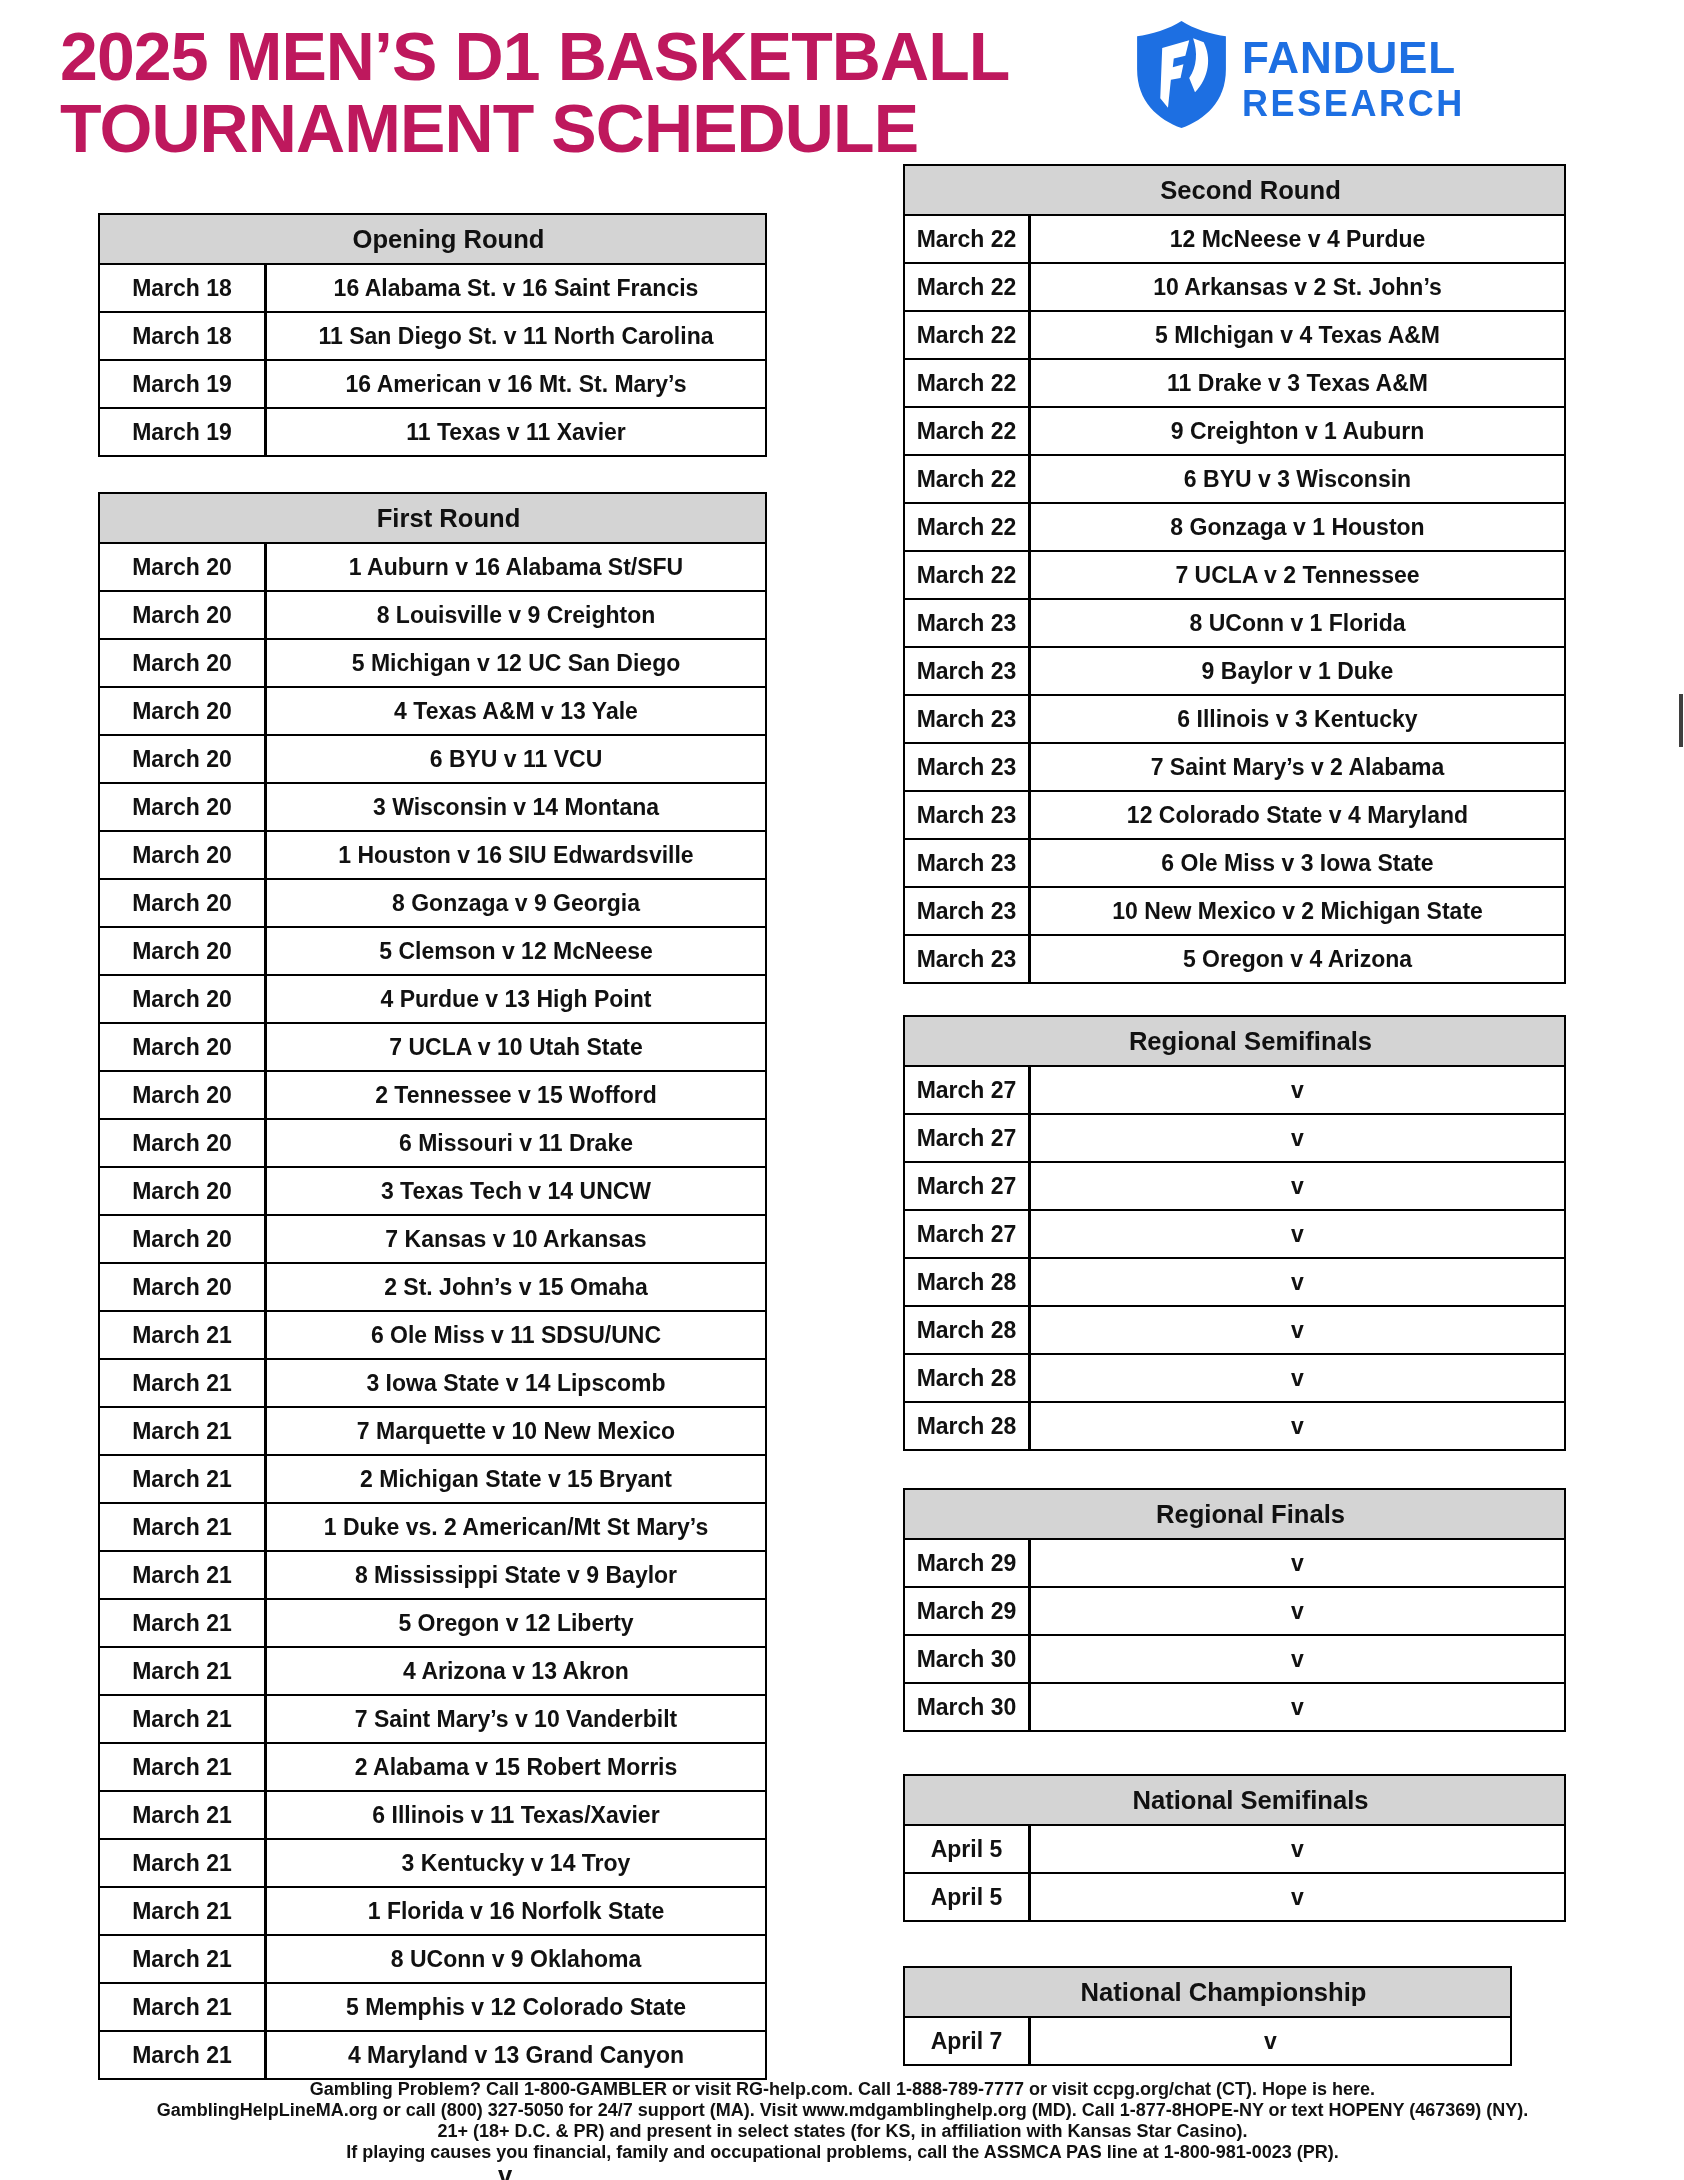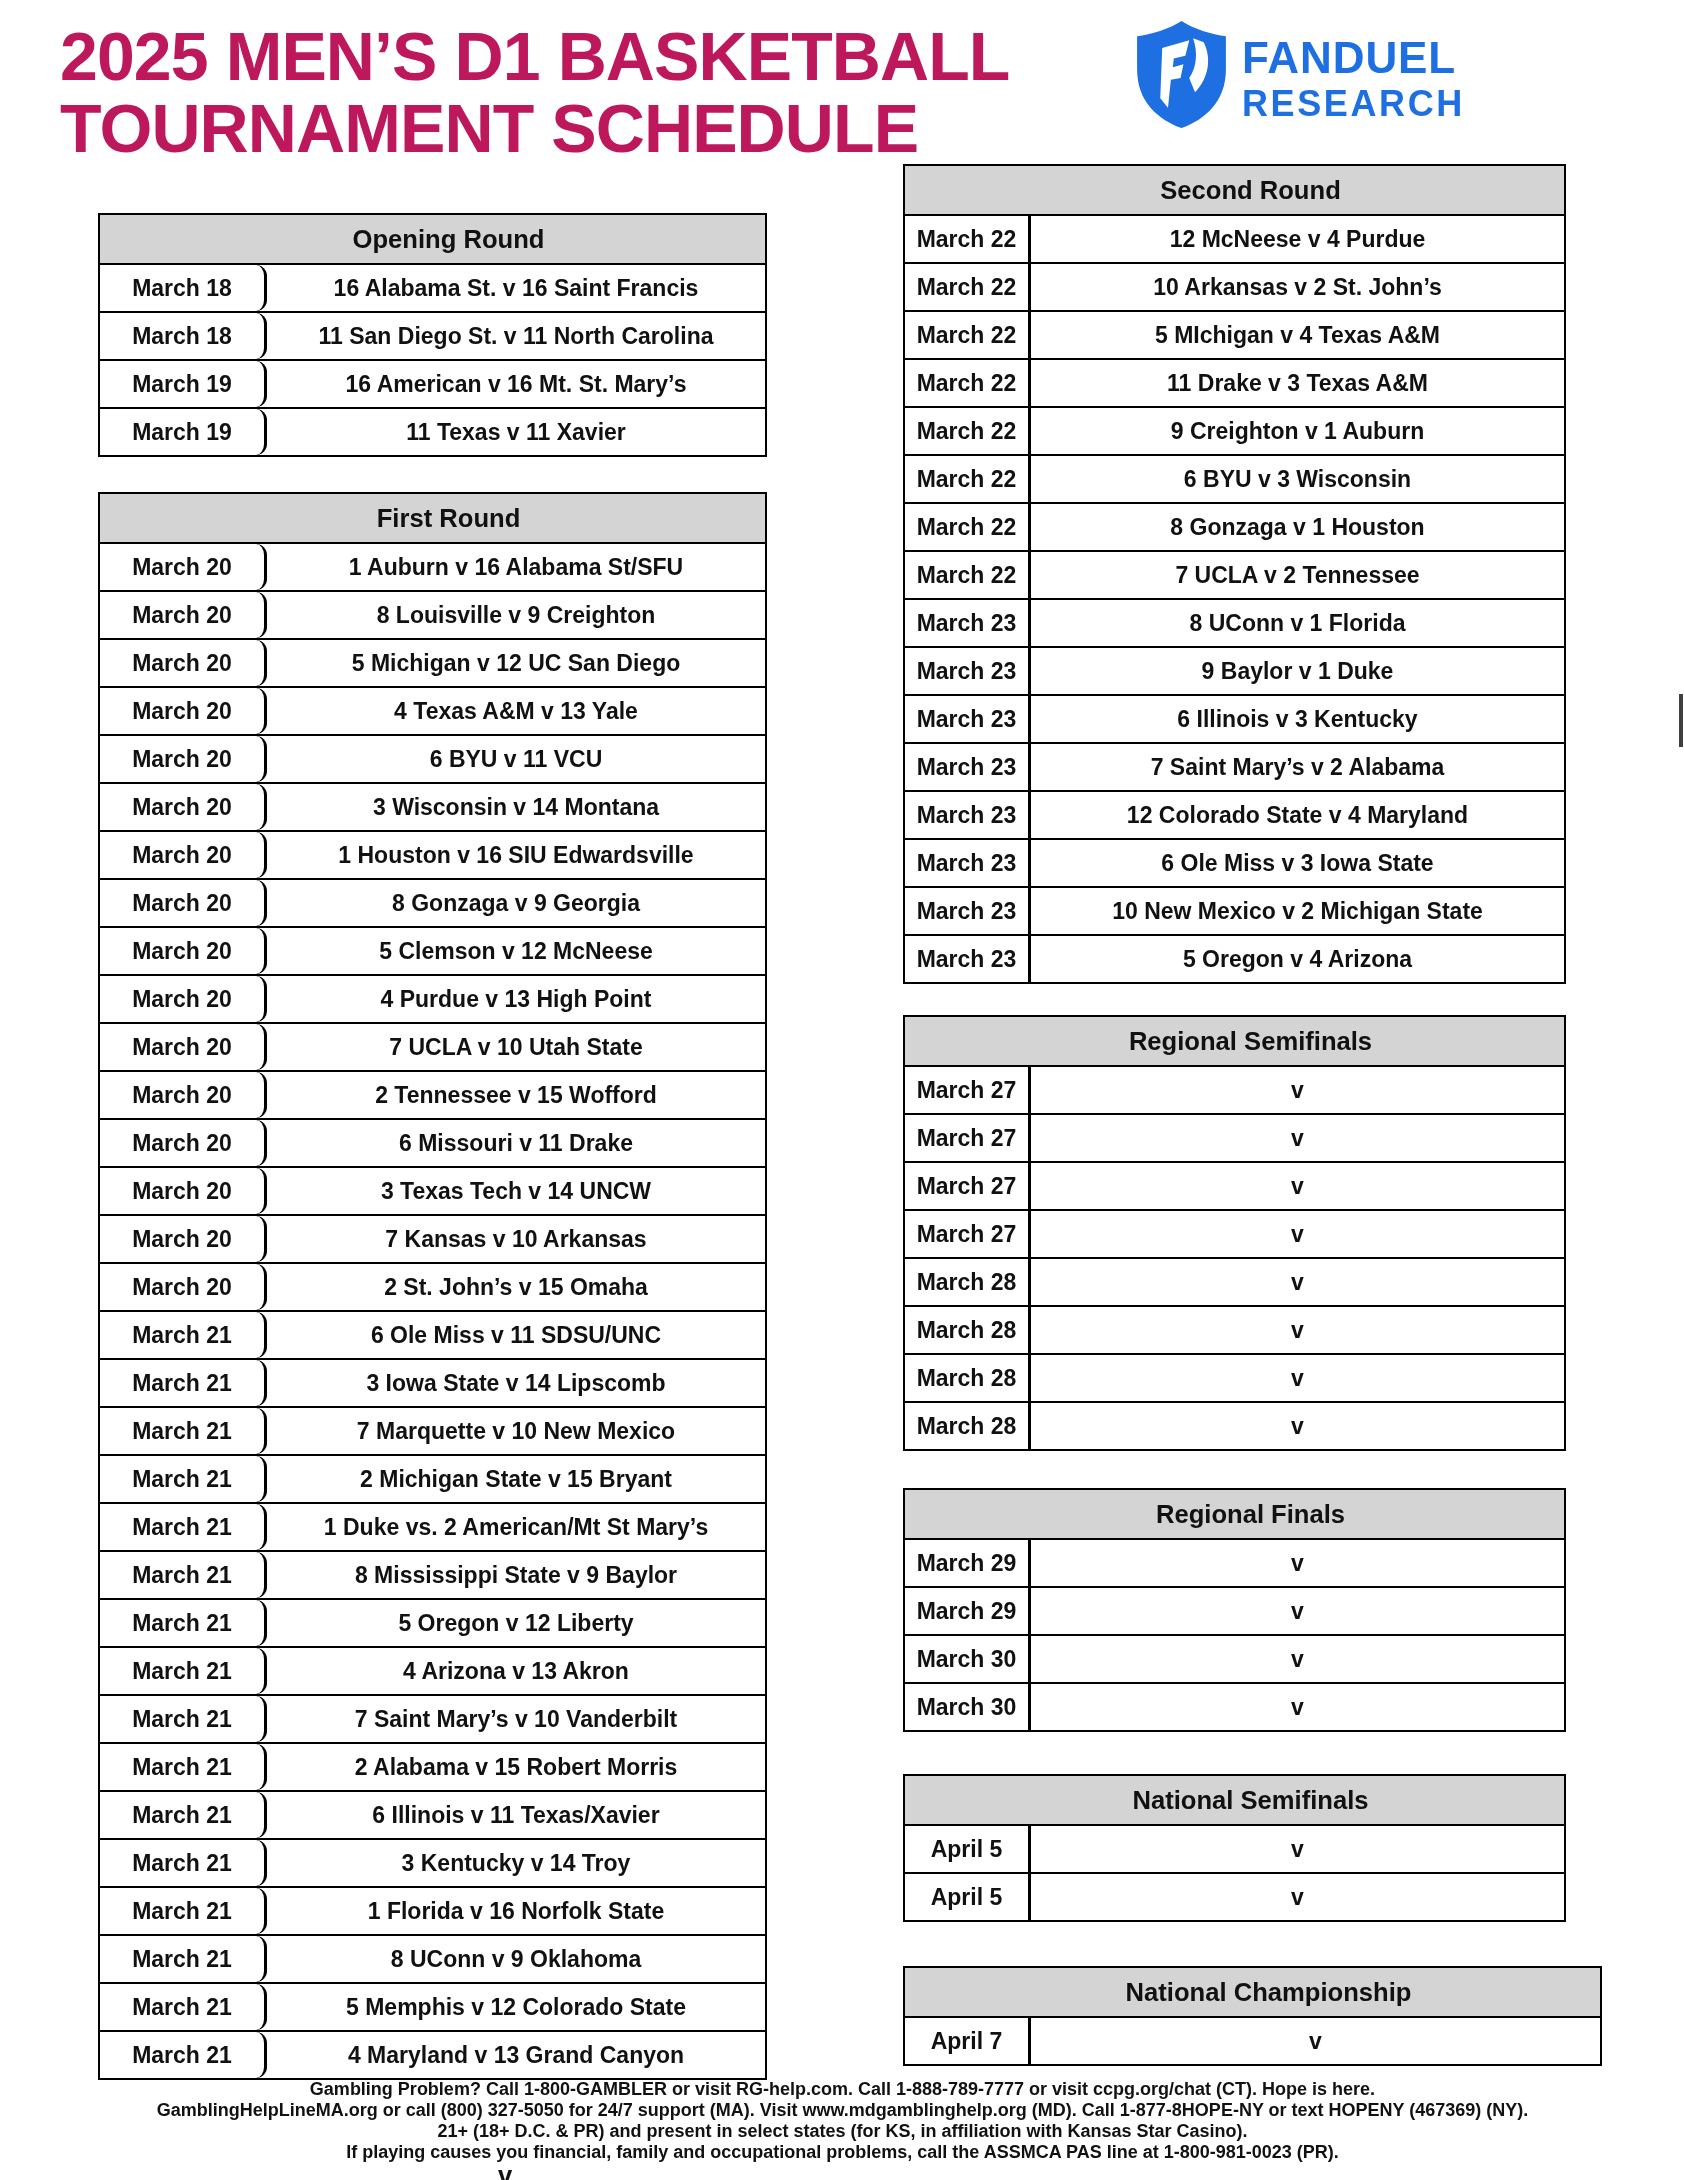--- a/index.html
+++ b/index.html
@@ -17,21 +17,21 @@
   .logo-sub { color:#1d6fe2; font-size:36px; font-weight:bold; letter-spacing:2.6px; line-height:43px; }
 
   .tbl { position:absolute; border:2.6px solid #000; background:#fff; }
   .thead { height:48px; background:#d4d4d4; display:flex; align-items:center; justify-content:center;
     font-weight:bold; font-size:25.6px; color:#111;padding-left:32px; }
   .trow { display:flex; height:48px; border-top:2.6px solid #000; }
   .td { display:flex; align-items:center; justify-content:center;
     font-weight:bold; font-size:23px; color:#111; padding:0 5.1px; white-space:nowrap; }
   .td.date { flex:none; border-right:3.4px solid #000; }
   .td.matchup { flex:1; }
-  .tbl.lt .td.date { width:167px;border-radius:11px; }
+  .tbl.lt .td.date { width:167px; }
   .tbl.rt .td.date { width:126px; }
 
   .footer { position:absolute; left:0; right:0; top:2079px; text-align:center;
     font-weight:bold; font-size:18px; line-height:21px; color:#111; }
   .cutoff-v { position:absolute; left:498px; top:2161px; font-weight:bold; font-size:25.6px; color:#111; }
   .scroll-frag { position:absolute; right:1.7px; top:694px; width:4.3px; height:53px; background:#3f3f3f; }
 </style>
 </head>
 <body>
 
@@ -347,21 +347,21 @@
       <div class="trow">
         <div class="td date">April 5</div>
         <div class="td matchup">v</div>
       </div>
       <div class="trow">
         <div class="td date">April 5</div>
         <div class="td matchup">v</div>
       </div>
     </div>
 
-  <div class="tbl rt" style="left:903px; top:1966px; width:699px;">
+  <div class="tbl rt" style="left:903px; top:1966px; width:609px;">
       <div class="thead">
         <span>National Championship</span>
       </div>
       <div class="trow">
         <div class="td date">April 7</div>
         <div class="td matchup">v</div>
       </div>
     </div>
 
   <div class="footer">

